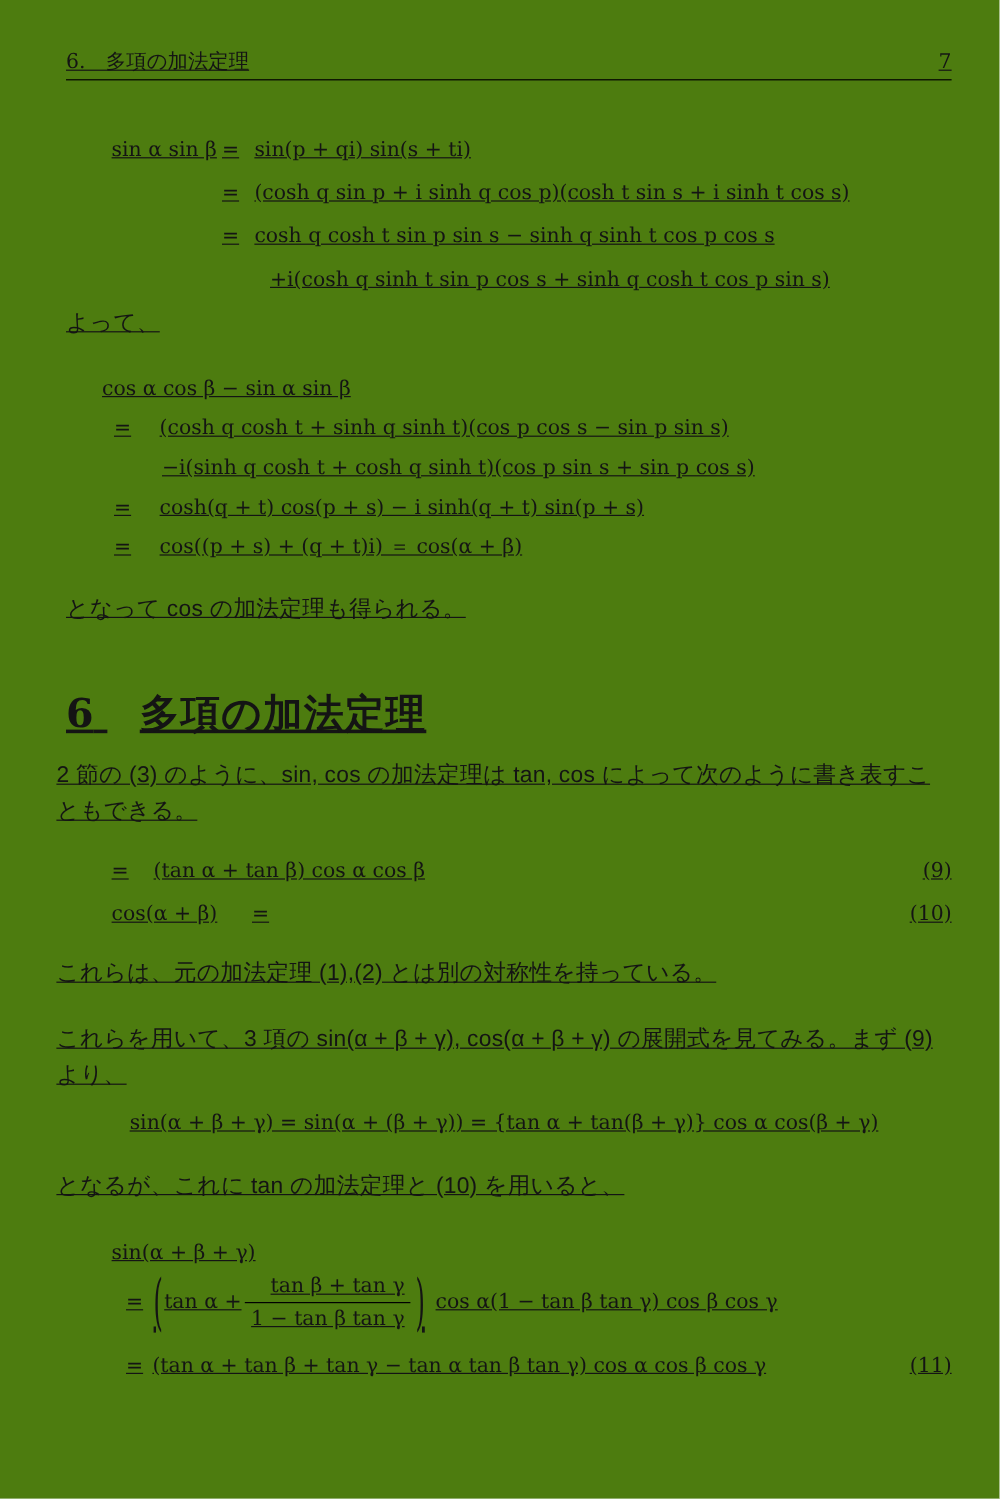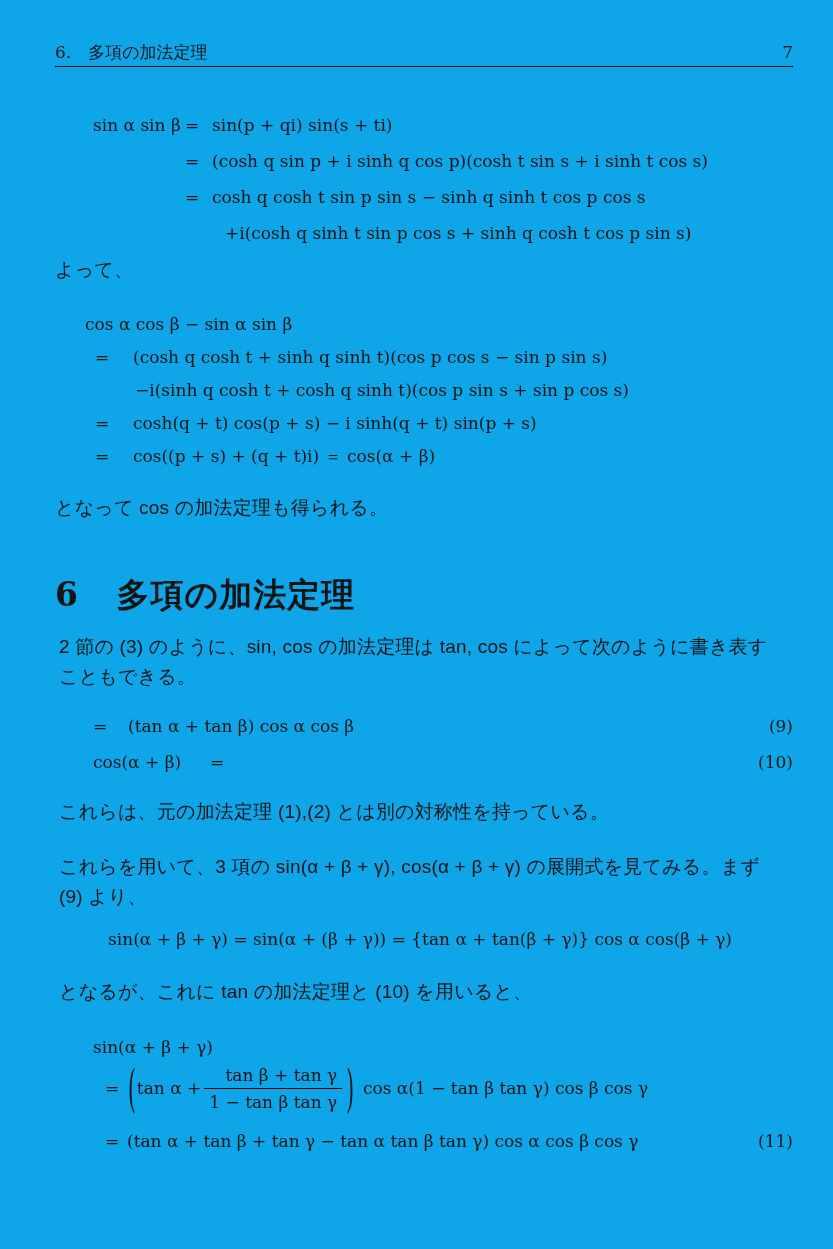--- a/index.html
+++ b/index.html
@@ -1,30 +1,31 @@
 <!DOCTYPE html>
 <html><head>
 <meta charset="utf-8">
 <style>
   html,body { margin:0; padding:0; background:#ffffff; }
   .page {
     position:relative; width:833px; height:1249px; box-sizing:border-box;
-    padding:42px 40px 0 47px; overflow:hidden; background:#0ea5e9; color:#141414;
+    padding:42px 40px 0 47px; overflow:hidden; background:#4d7c0f; color:#141414;
     font-family:"DejaVu Serif", serif;
+    text-decoration:underline;
   }
   
   .header {
     display:flex; justify-content:space-between; align-items:baseline;
     margin-left:8px; border-bottom:1px solid #000; padding-bottom:4px;
     font-size:17px; line-height:20px;
   }
   
   .jp {
     font-family:"Liberation Sans","DejaVu Sans",sans-serif;
-    font-size:19px; line-height:30px; margin:12px; letter-spacing:0.2px;
+    font-size:19px; line-height:30px; margin:0; letter-spacing:0.2px;
   }
   .ind8 { margin-left:8px; }
   
   .math, .mathtxt { font-family:"DejaVu Serif", serif; font-size:17px; }
   .eqblock .row { display:flex; align-items:flex-end; height:36px; line-height:36px; white-space:nowrap; }
   .lhs, .rel, .rhs { display:inline-block; }
   
   .b1 { margin:40px 0 0 46px; }
   .b1 .lhs { width:92px; }
   .b1 .rel { width:27px; }

